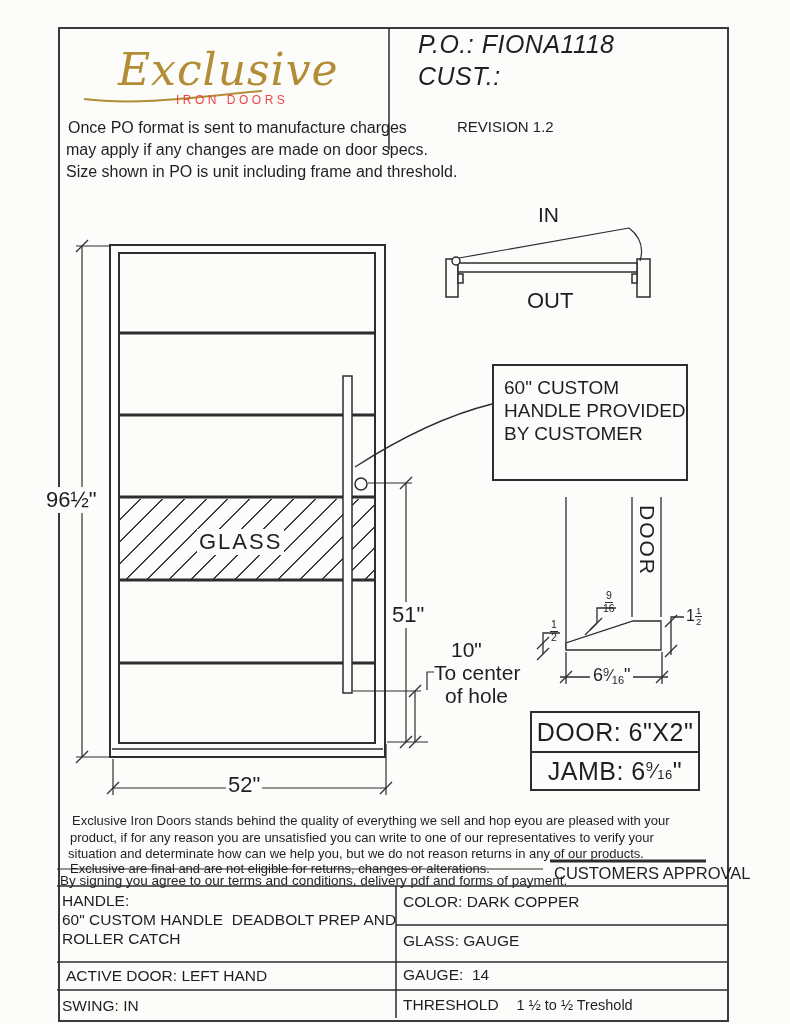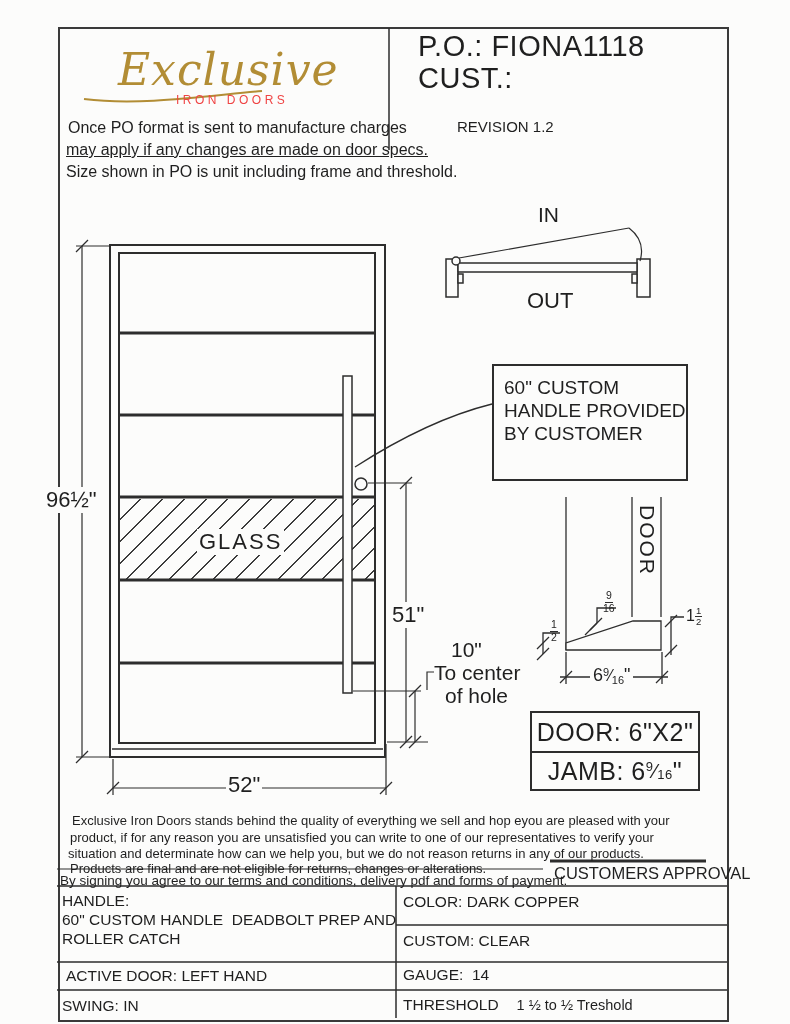--- a/index.html
+++ b/index.html
@@ -4,21 +4,21 @@
 <style>
   html,body{margin:0;padding:0;background:#e8e8e6;}
   #page{position:relative;width:790px;height:1024px;background:#fcfcfb;
         font-family:"Liberation Sans","DejaVu Sans",sans-serif;color:#1f1f1f;overflow:hidden;}
   .pre{white-space:pre;}
   #border-frame{position:absolute;left:58px;top:27px;width:667px;height:991px;
                border:2px solid #3a3a3a;}
   .logo-script{font-family:"DejaVu Serif","Liberation Serif",serif;font-style:italic;
                font-size:44px;color:#b28d35;letter-spacing:1px;}
   .logo-sub{font-size:12px;color:#ef4444;letter-spacing:3.5px;}
-  .h-big{font-size:29px;letter-spacing:0.5px;}
+  .h-big{font-size:25px;letter-spacing:0.5px;font-style:italic;}
   .disc{font-size:16px;}
   .boxed{border:3px solid #2d2d2d;display:flex;align-items:center;justify-content:center;}
   .dim{font-size:21px;background:#fcfcfb;padding:0 2px;}
   .glass-hatch{position:absolute;left:120px;top:499px;width:254px;height:80px;
      background:repeating-linear-gradient(135deg,rgba(0,0,0,0) 0px,rgba(0,0,0,0) 14px,#3c3c3c 14px,#3c3c3c 15.4px);}
   svg.overlay{position:absolute;left:0;top:0;z-index:2;}
   .lbl{position:absolute;z-index:3;}
   .callout-box{border:2px solid #2d2d2d;font-size:19px;line-height:23px;padding:10px 0 0 10px;}
   .spec-box{border:2px solid #2d2d2d;display:flex;align-items:center;justify-content:center;
             font-size:25px;letter-spacing:0.5px;}
@@ -143,21 +143,21 @@
   </svg>
 
   <div class="lbl logo-script" style="left:74px;top:44px;margin-left:44px;">Exclusive</div>
   <div class="lbl logo-sub" style="left:176px;top:93px;">IRON DOORS</div>
 
   <div class="lbl h-big" style="left:418px;top:30px;">P.O.: FIONA1118</div>
   <div class="lbl h-big" style="left:418px;top:62px;">CUST.:</div>
   <div class="lbl" style="left:457px;top:118px;font-size:15px;">REVISION 1.2</div>
 
   <div class="lbl disc" style="left:68px;top:119px;">Once PO format is sent to manufacture charges</div>
-  <div class="lbl disc" style="left:66px;top:141px;text-decoration:underline;">may apply if any changes are made on door specs.</div>
+  <div class="lbl disc" style="left:66px;top:141px;">may apply if any changes are made on door specs.</div>
   <div class="lbl disc" style="left:66px;top:163px;">Size shown in PO is unit including frame and threshold.</div>
 
 
   <div class="lbl" style="left:538px;top:203px;font-size:21px;">IN</div>
   <div class="lbl" style="left:527px;top:288px;font-size:22px;">OUT</div>
 
   <div class="lbl dim" style="left:185px;top:529px;letter-spacing:2px;font-size:22px;margin-left:12px;">GLASS</div>
   <div class="lbl dim" style="left:44px;top:487px;font-size:22px;">96½"</div>
   <div class="lbl dim" style="left:226px;top:772px;font-size:22px;">52"</div>
   <div class="lbl dim" style="left:390px;top:602px;font-size:22px;">51"</div>
@@ -195,29 +195,29 @@
     <span>JAMB: 6</span>
       <span class="fsup">9</span>
       <span style="font-size:20px;">⁄</span>
       <span class="fsub">16</span>
       <span>"</span>
   </div>
 
   <div class="lbl legal" style="left:72px;top:813px;">Exclusive Iron Doors stands behind the quality of everything we sell and hop eyou are pleased with your</div>
   <div class="lbl legal" style="left:70px;top:830px;">product, if for any reason you are unsatisfied you can write to one of our representatives to verify your</div>
   <div class="lbl legal" style="left:68px;top:846px;">situation and determinate how can we help you, but we do not reason returns in any of our products.</div>
-  <div class="lbl legal" style="left:70px;top:861px;">Products are final and are not eligible for returns, changes or alterations.</div>
+  <div class="lbl legal" style="left:70px;top:861px;">Exclusive are final and are not eligible for returns, changes or alterations.</div>
   <div class="lbl legal" style="left:60px;top:873px;font-size:13.5px;">By signing you agree to our terms and conditions, delivery pdf and forms of payment.</div>
   <div class="lbl" style="left:554px;top:864px;font-size:16.5px;">CUSTOMERS APPROVAL</div>
 
   <div class="lbl tbl" style="left:62px;top:892px;">HANDLE:</div>
   <div class="lbl tbl pre" style="left:62px;top:911px;">60" CUSTOM HANDLE  DEADBOLT PREP AND</div>
   <div class="lbl tbl" style="left:62px;top:930px;">ROLLER CATCH</div>
   <div class="lbl tbl" style="left:66px;top:967px;">ACTIVE DOOR: LEFT HAND</div>
   <div class="lbl tbl" style="left:62px;top:997px;">SWING: IN</div>
   <div class="lbl tbl" style="left:403px;top:893px;">COLOR: DARK COPPER</div>
-  <div class="lbl tbl" style="left:403px;top:932px;">CUSTOM: CLEAR</div>
+  <div class="lbl tbl" style="left:403px;top:932px;">GLASS: GAUGE</div>
   <div class="lbl tbl pre" style="left:403px;top:966px;">GAUGE:  14</div>
   <div class="lbl tbl" style="left:403px;top:996px;">
     <span>THRESHOLD</span><span style="display:inline-block;width:18px;"></span><span style="font-size:14.5px;">1 ½ to ½ Treshold</span>
   </div>
 
 </div>
 
 </body></html>

